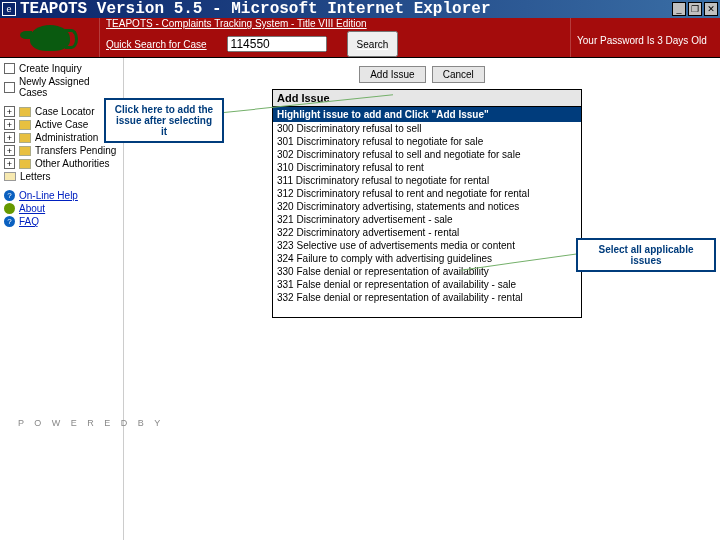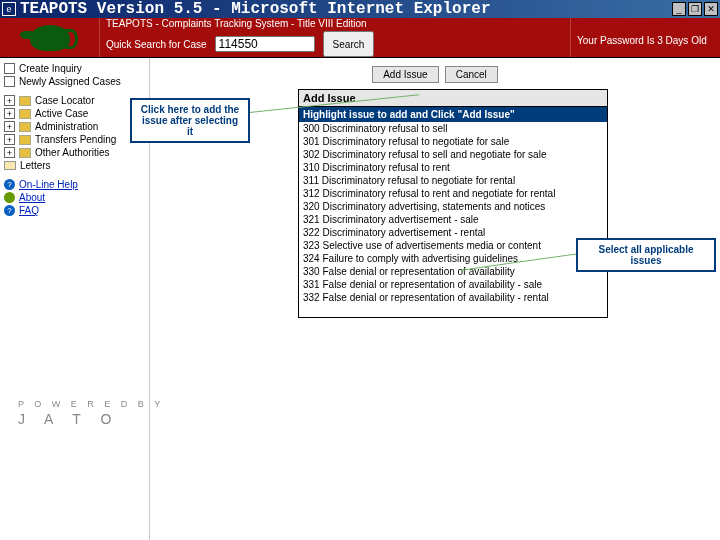--- a/index.html
+++ b/index.html
@@ -9,28 +9,28 @@
   .titlebar .ie-icon { width: 14px; height: 14px; background: #0a246a; border:1px solid #fff; margin-right:4px; display:inline-flex; align-items:center; justify-content:center; font-size:9px; color:#fff; }
   .titlebar .title-text { flex: 1; font-weight: bold; font-size: 16px; font-family: Liberation Mono, monospace; }
   .titlebar .win-btns { display: flex; gap: 2px; }
   .titlebar .win-btn { width: 14px; height: 14px; background: #c0c0c0; border: 1px solid #000; display: flex; align-items: center; justify-content: center; font-size: 9px; color:#000; cursor:pointer; }
 
   .banner { background: #a40c0c; color: #fff; display: flex; height: 40px; align-items: stretch; border-bottom: 1px solid #000; }
   .logo-cell { width: 100px; display:flex; align-items:center; justify-content:center; border-right:1px solid #fff3; }
   .teapot { width: 40px; height: 26px; background:#0a5a10; border-radius: 50% 50% 40% 40%; position:relative; }
   .teapot::before { content:''; position:absolute; left:-10px; top:6px; width:12px; height:8px; background:#0a5a10; border-radius:50% 0 0 50%; }
   .teapot::after { content:''; position:absolute; right:-8px; top:4px; width:10px; height:14px; border:3px solid #0a5a10; border-left:none; border-radius:0 50% 50% 0; }
-  .banner-mid { flex:1; padding:2px 6px; display:flex; flex-direction:column; justify-content:center; gap:2px; }
-  .quick-search-row { display:flex; align-items:center; gap:8px; }
+  .banner-mid { flex:1; padding:2px 6px; display:flex; flex-direction:column; justify-content:center; gap:2px;text-decoration:underline; }
+  .quick-search-row { display:flex; align-items:center; gap:20px; }
   .quick-search-row input { font-size:12px; height:16px; width:100px; padding:0 2px; }
   .quick-search-row button { font-size:10px; height:26px; padding:0 8px; }
   .banner-right { width: 150px; border-left:1px solid #fff3; padding:17px 6px; font-size:10px; display:flex; align-items:flex-start; }
 
   .main { display:flex; height: calc(100% - 58px); }
-  .sidebar { width: 150px; border-right:1px solid #ccc; padding:4px 2px; background:#fff; }
+  .sidebar { width: 124px; border-right:1px solid #ccc; padding:4px 2px; background:#fff; }
   .side-item { display:flex; align-items:center; gap:4px; padding:1px 2px; font-size:10px; cursor:pointer; }
   .side-item .box-icon { width:11px; height:11px; border:1px solid #666; background:#fff; display:inline-block; flex-shrink:0; }
   .side-item .tree-icon { width:11px; height:11px; border:1px solid #666; background:#fff; display:inline-flex; align-items:center; justify-content:center; font-size:9px; flex-shrink:0; }
   .side-item .q-icon { width:11px;height:11px; border-radius:50%; background:#0a60c0; color:#fff; display:inline-flex; align-items:center; justify-content:center; font-size:8px; flex-shrink:0;}
   .side-item .env-icon { width:12px; height:9px; background:#f7e9b0; border:1px solid #999; flex-shrink:0;}
   .side-item .gear-icon { width:11px;height:11px; background:#690; border-radius:50%; flex-shrink:0;}
   .side-item a { color:#0020c0; text-decoration:underline; }
   .side-group-top { margin-bottom:6px; }
   .side-group-tree { margin-bottom:6px; }
 
@@ -170,14 +170,13 @@
         </div>
     </div>
 
     <div class="callout-line line2"></div>
     <div class="callout c2">Select all applicable issues</div>
   </div>
 </div>
 
 <div class="powered">
   <div>P O W E R E D  B Y</div>
-  <div style="font-size:14px; letter-spacing:8px;">J  A  T  O</div>
 </div>
 
 </body></html>

